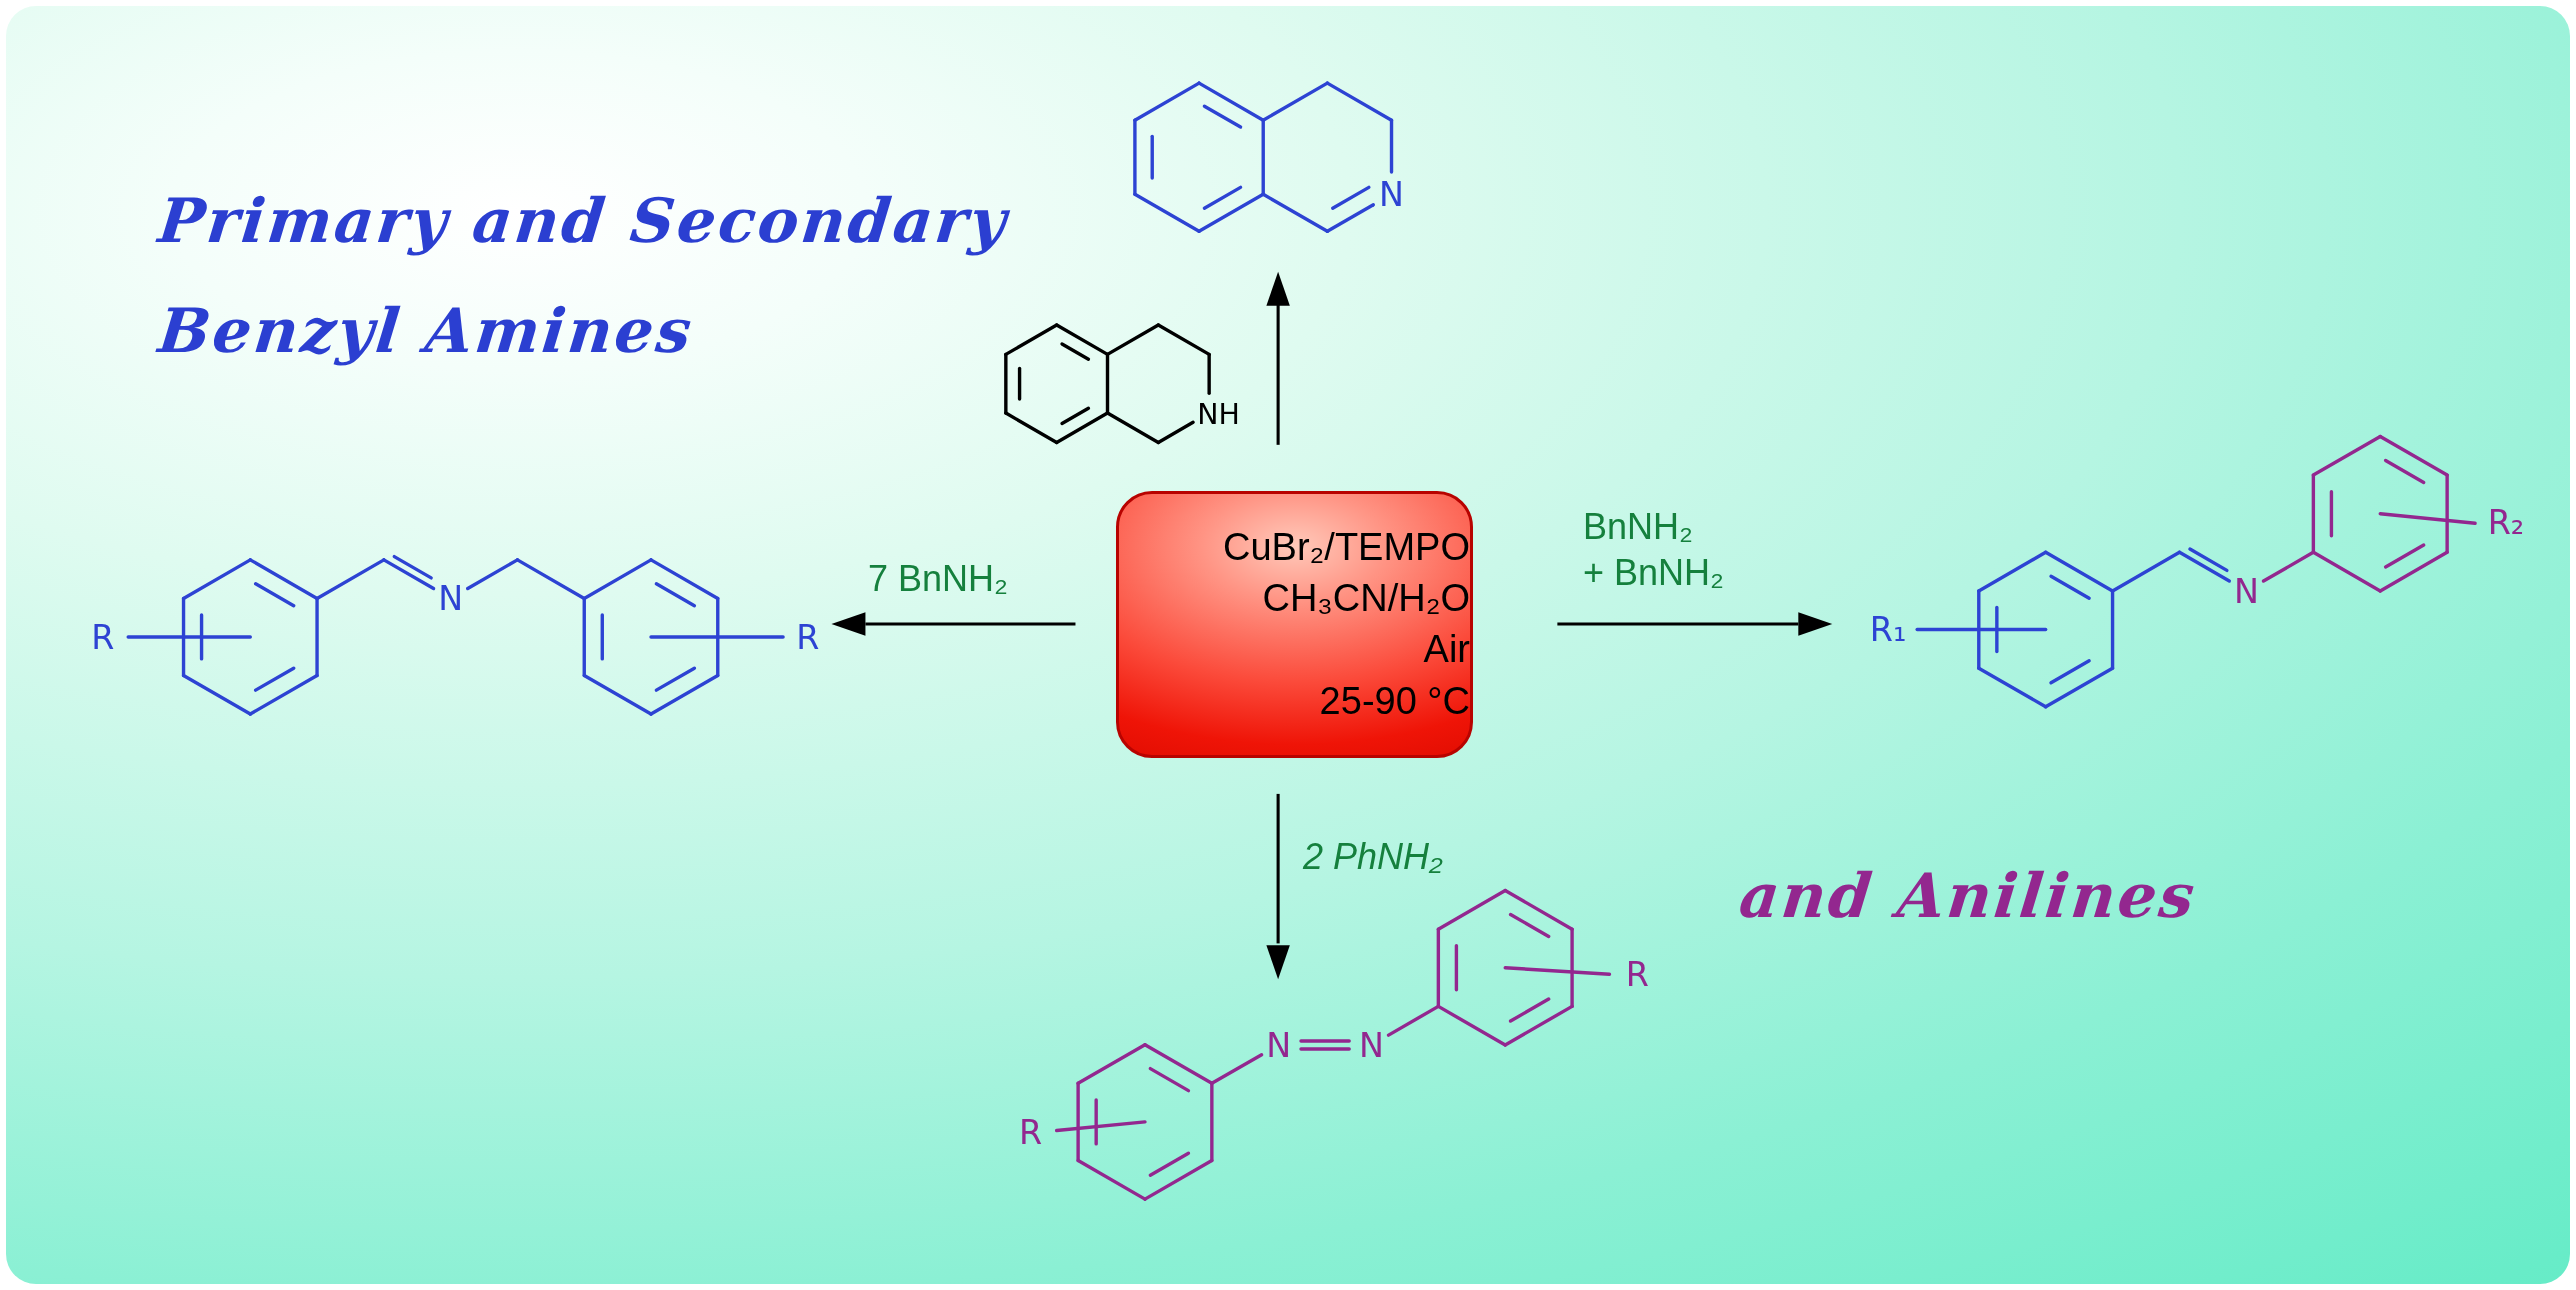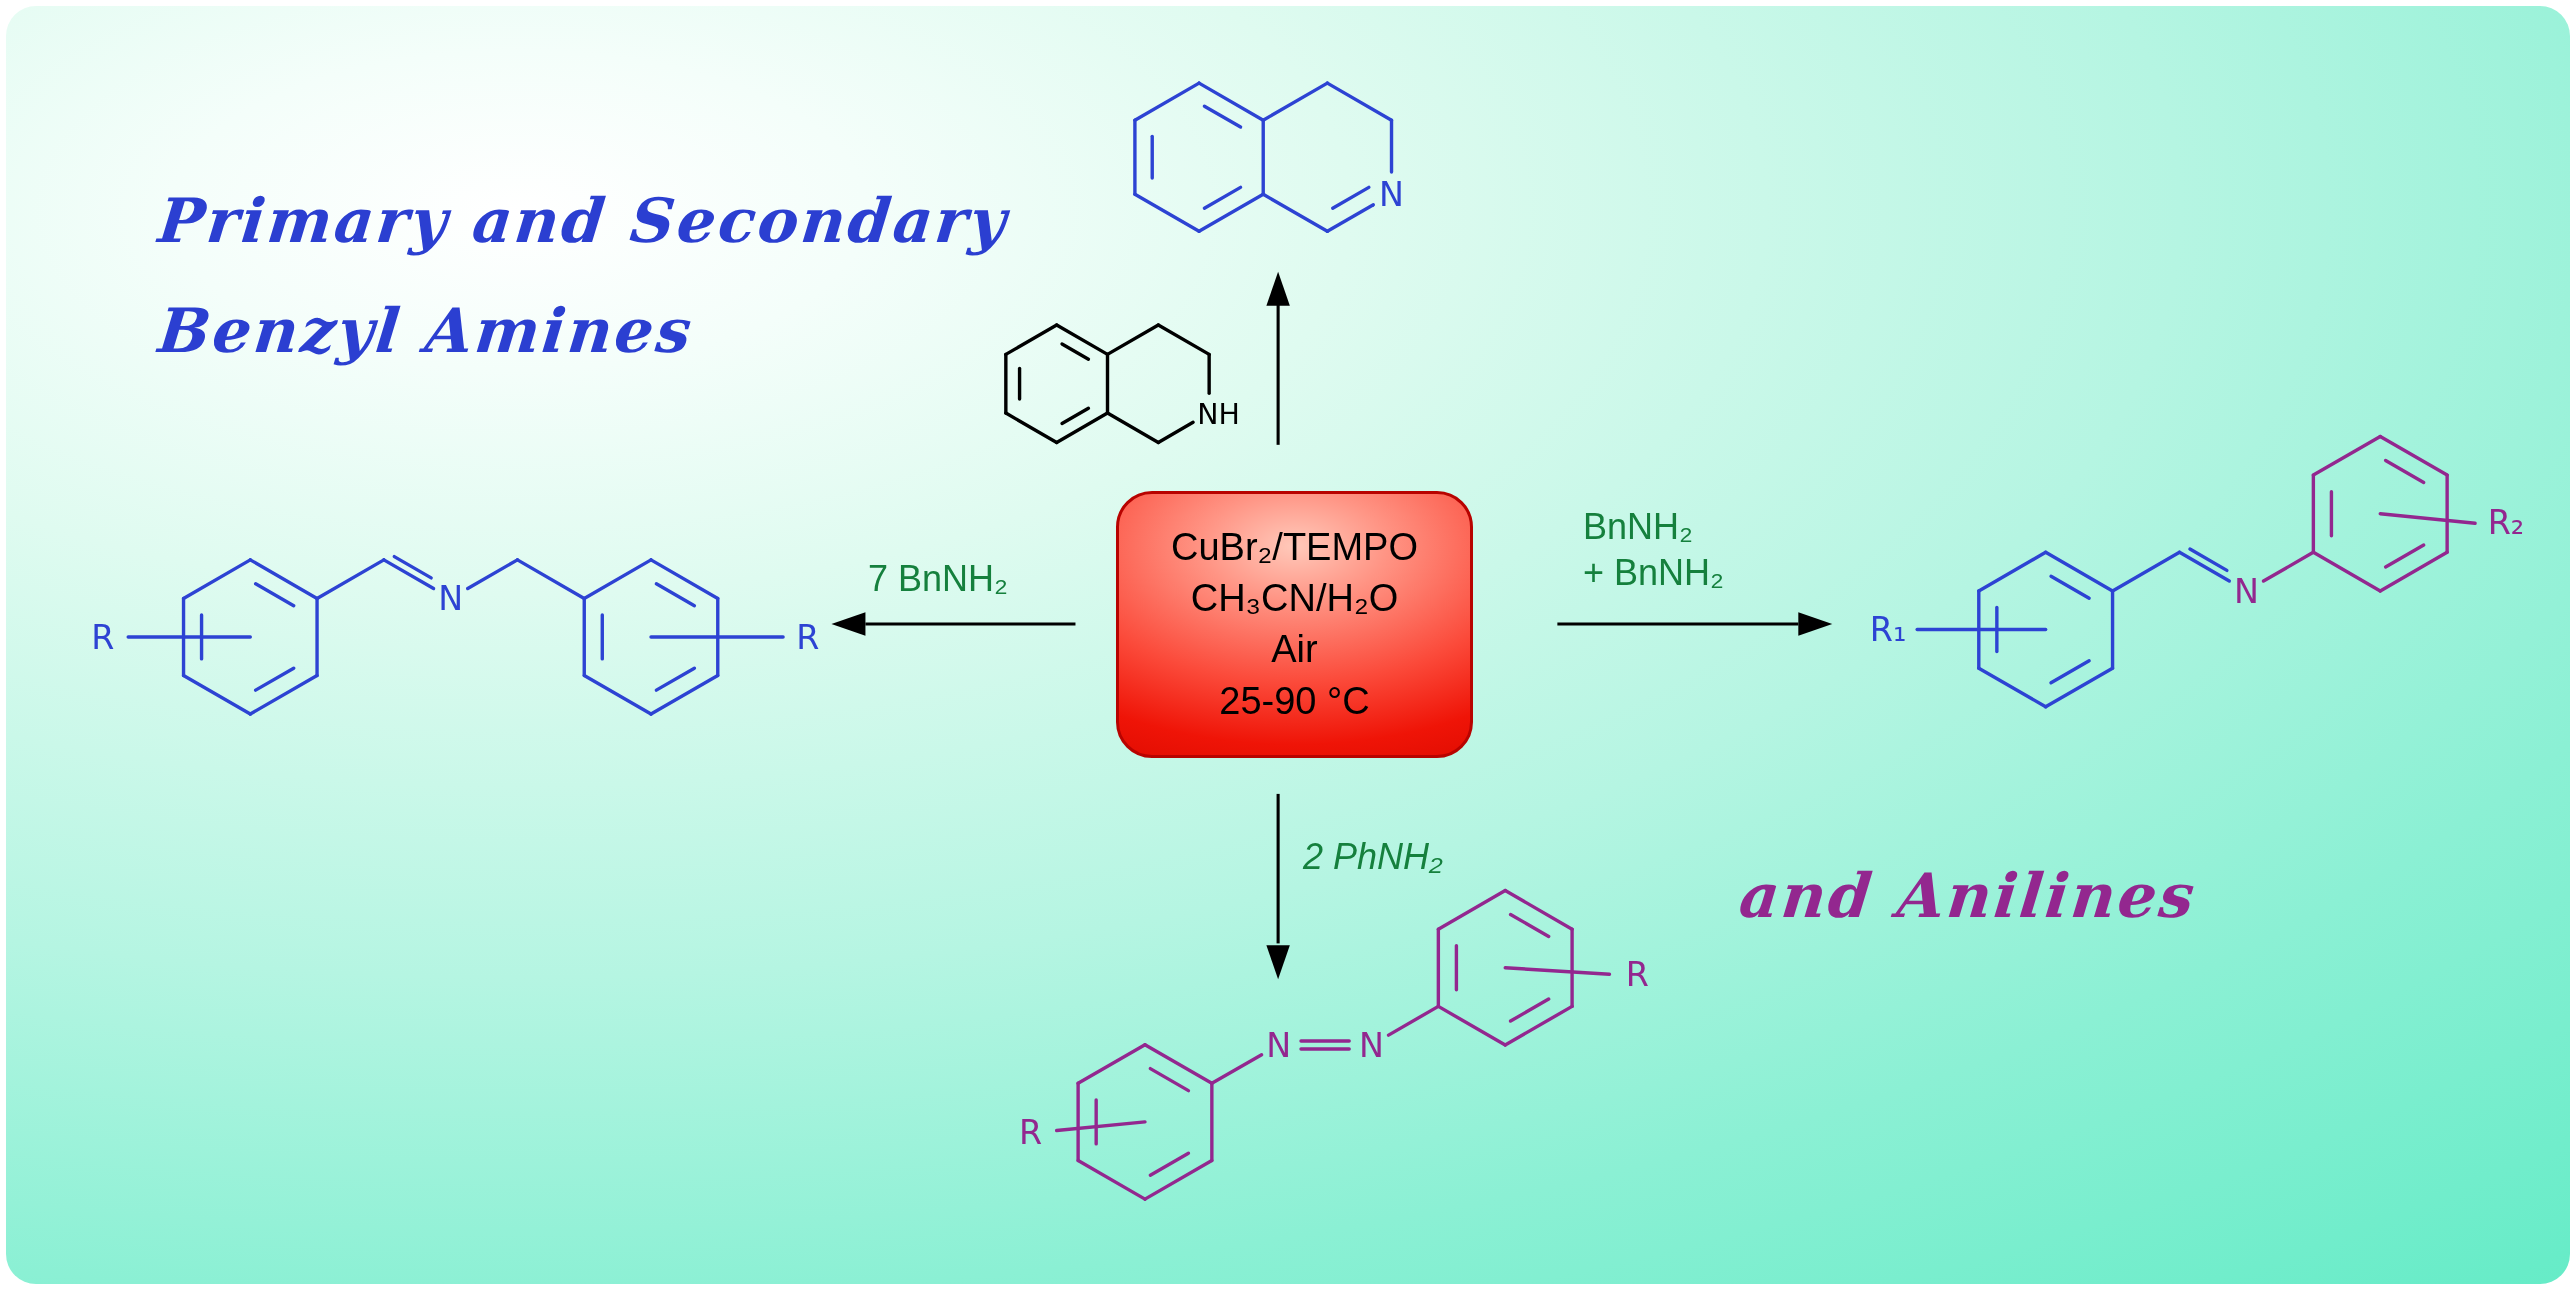--- a/index.html
+++ b/index.html
@@ -11,21 +11,21 @@
            #8bf0d4 68%, #68ecc8 88%, #5ce9c2 100%);}
   .hand{position:absolute;font-family:"DejaVu Serif","Liberation Serif",serif;
         font-style:italic;font-weight:bold;transform:skewX(-6deg);letter-spacing:2.5px;white-space:nowrap;}
   .l1{left:159px;top:185px;font-size:61px;}
   .l2{left:159px;top:295px;font-size:61px;}
   .anil{left:1740px;top:860px;font-size:61px;}
   .redbox{position:absolute;left:1116px;top:491px;width:357px;height:267px;border-radius:36px;
           border:3.1px solid #b80300;box-sizing:border-box;
           background:radial-gradient(ellipse 120% 95% at 50% 20%,
             #ffc9ba 0%, #ff9484 22%, #fb4a3a 55%, #ef1407 80%, #dd0a00 100%);
-          display:flex;flex-direction:column;justify-content:center;align-items:center;gap:3.7px;}
+          display:flex;flex-direction:column;justify-content:center;align-items:flex-end;gap:3.7px;}
   .redbox div{font-size:38px;color:#000;line-height:1.25;white-space:nowrap;}
   .albl{position:absolute;font-size:36px;color:#15803d;white-space:nowrap;line-height:1.28;}
   .lblLeft{left:868px;top:556px;}
   .lblRight{left:1583px;top:504px;}
   .lblDown{left:1303px;top:834px;font-style:italic;}
   svg.struct{position:absolute;overflow:visible;}
   #arrows{position:absolute;left:0;top:0;}
   .atom{font-family:"DejaVu Sans","Liberation Sans",sans-serif;font-size:54px;}
   .sm{font-size:46px;}
 </style>

